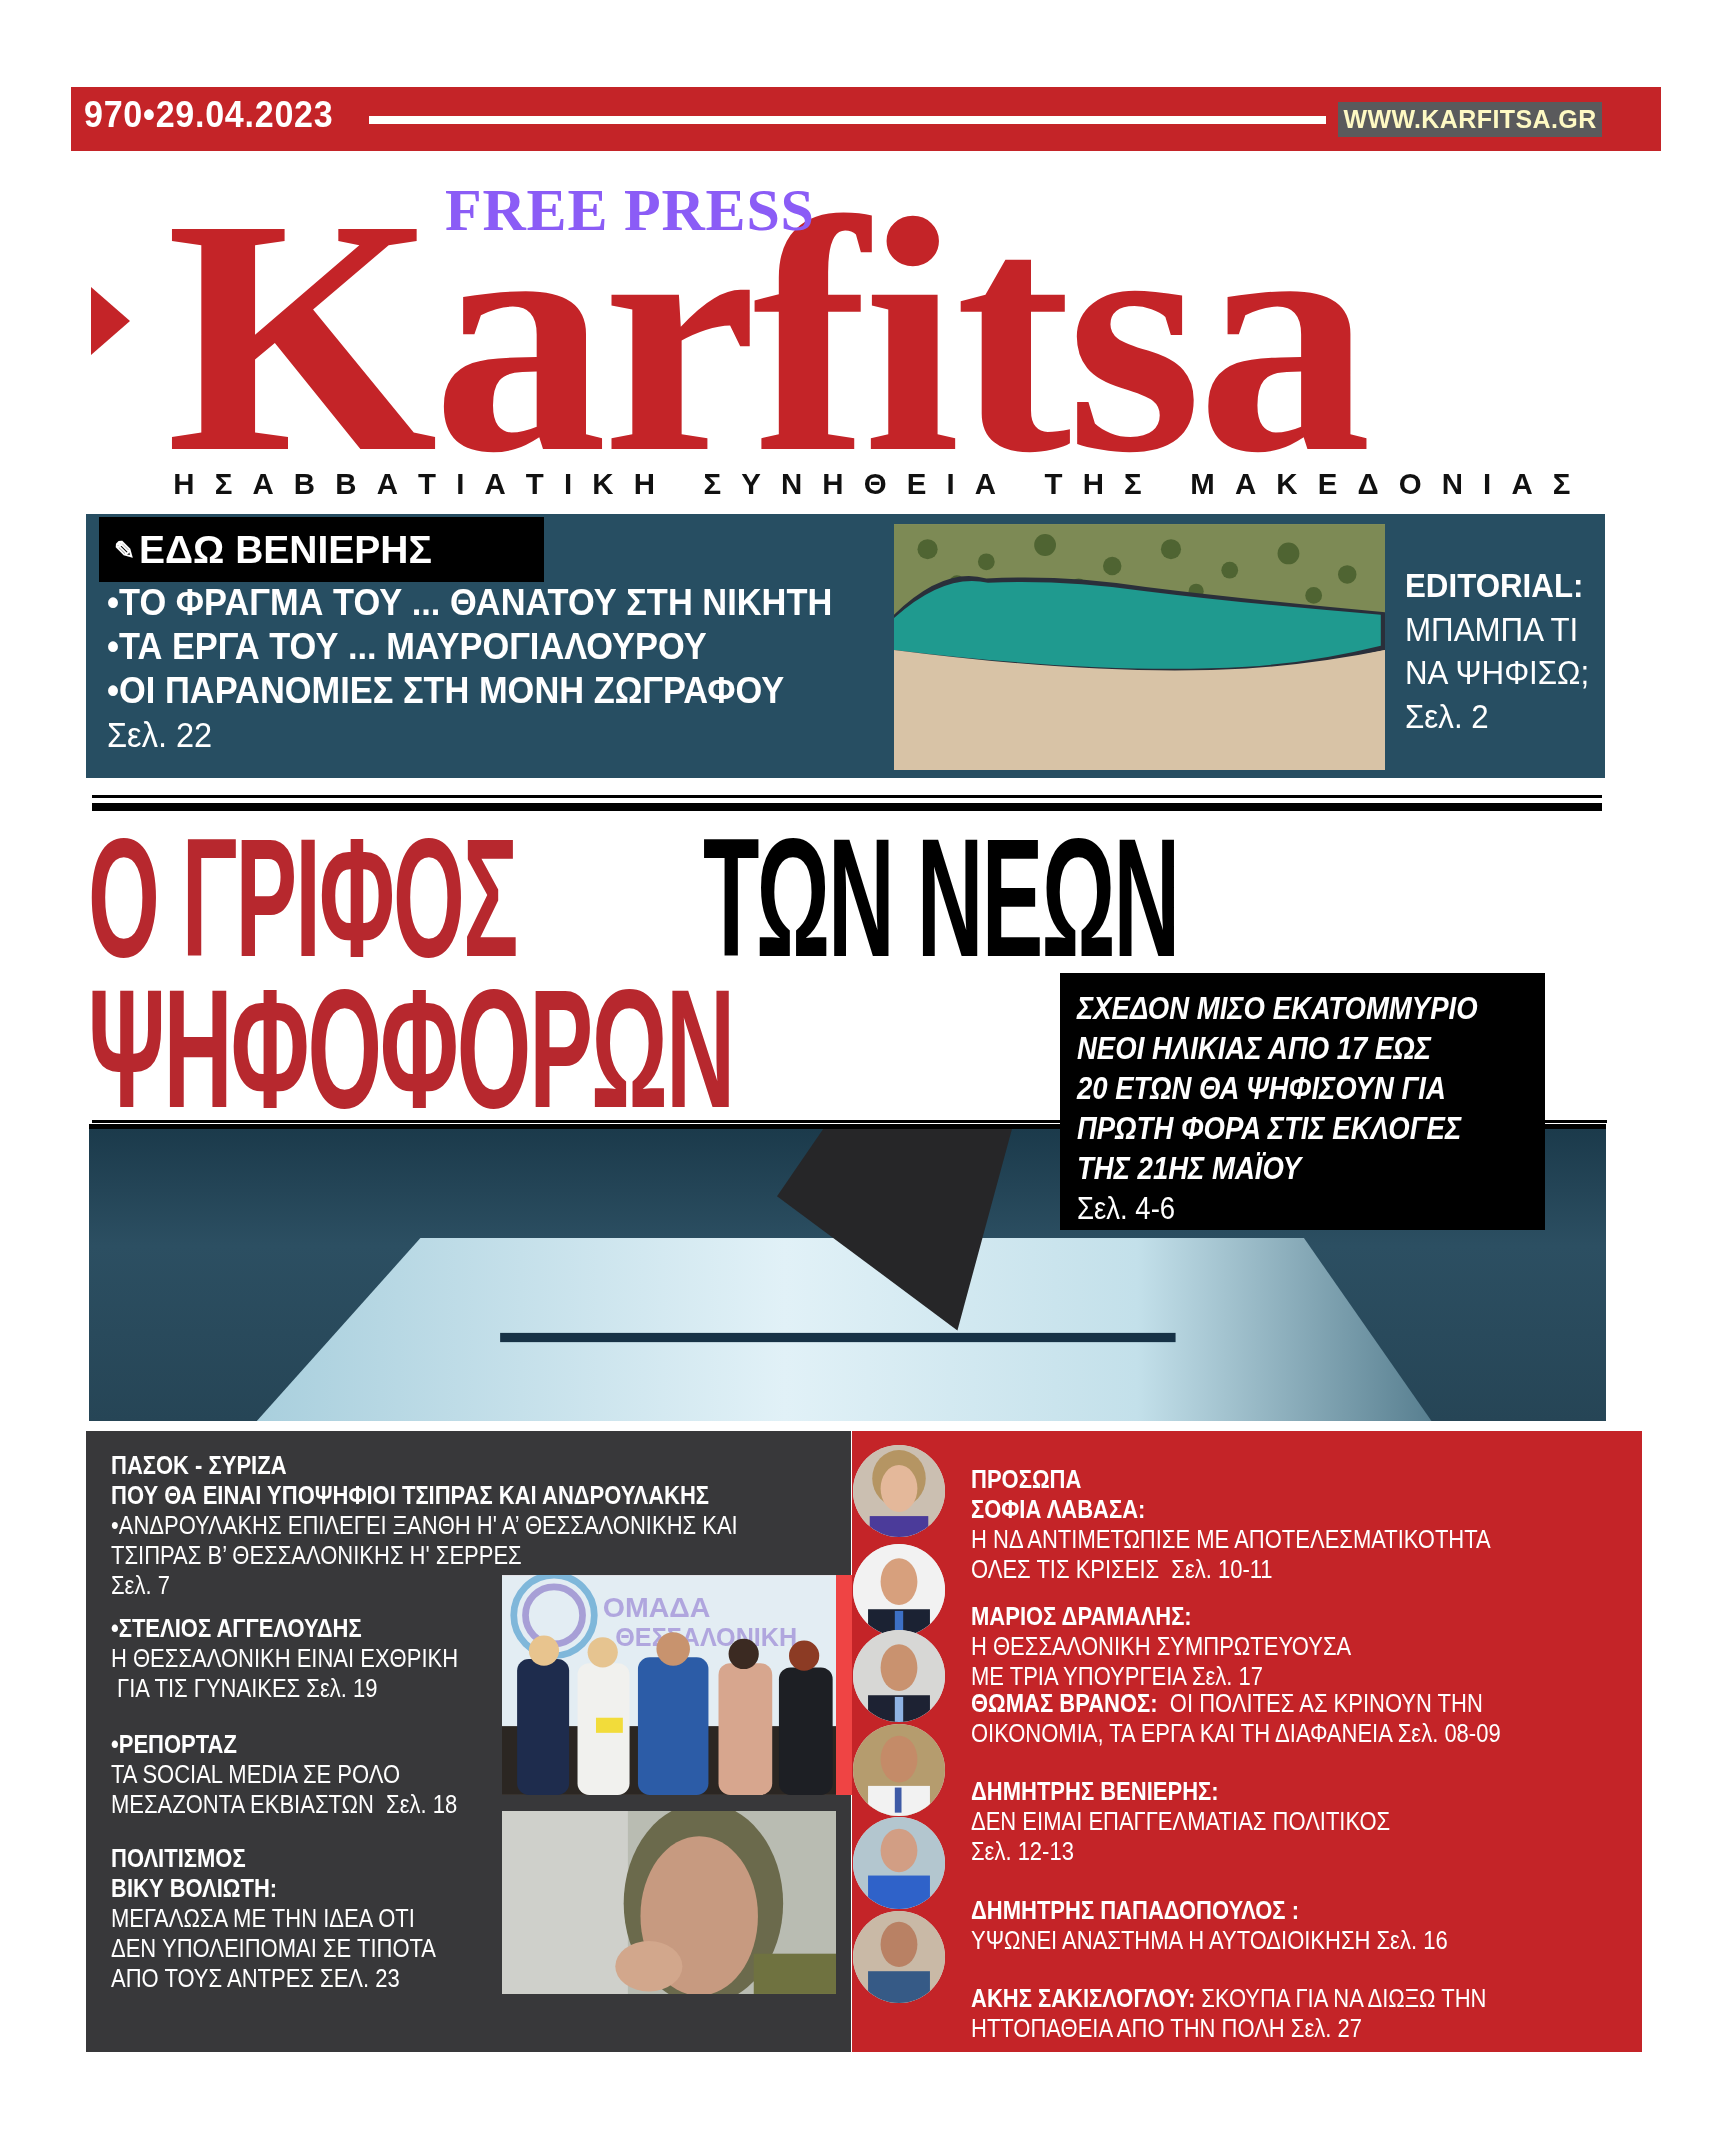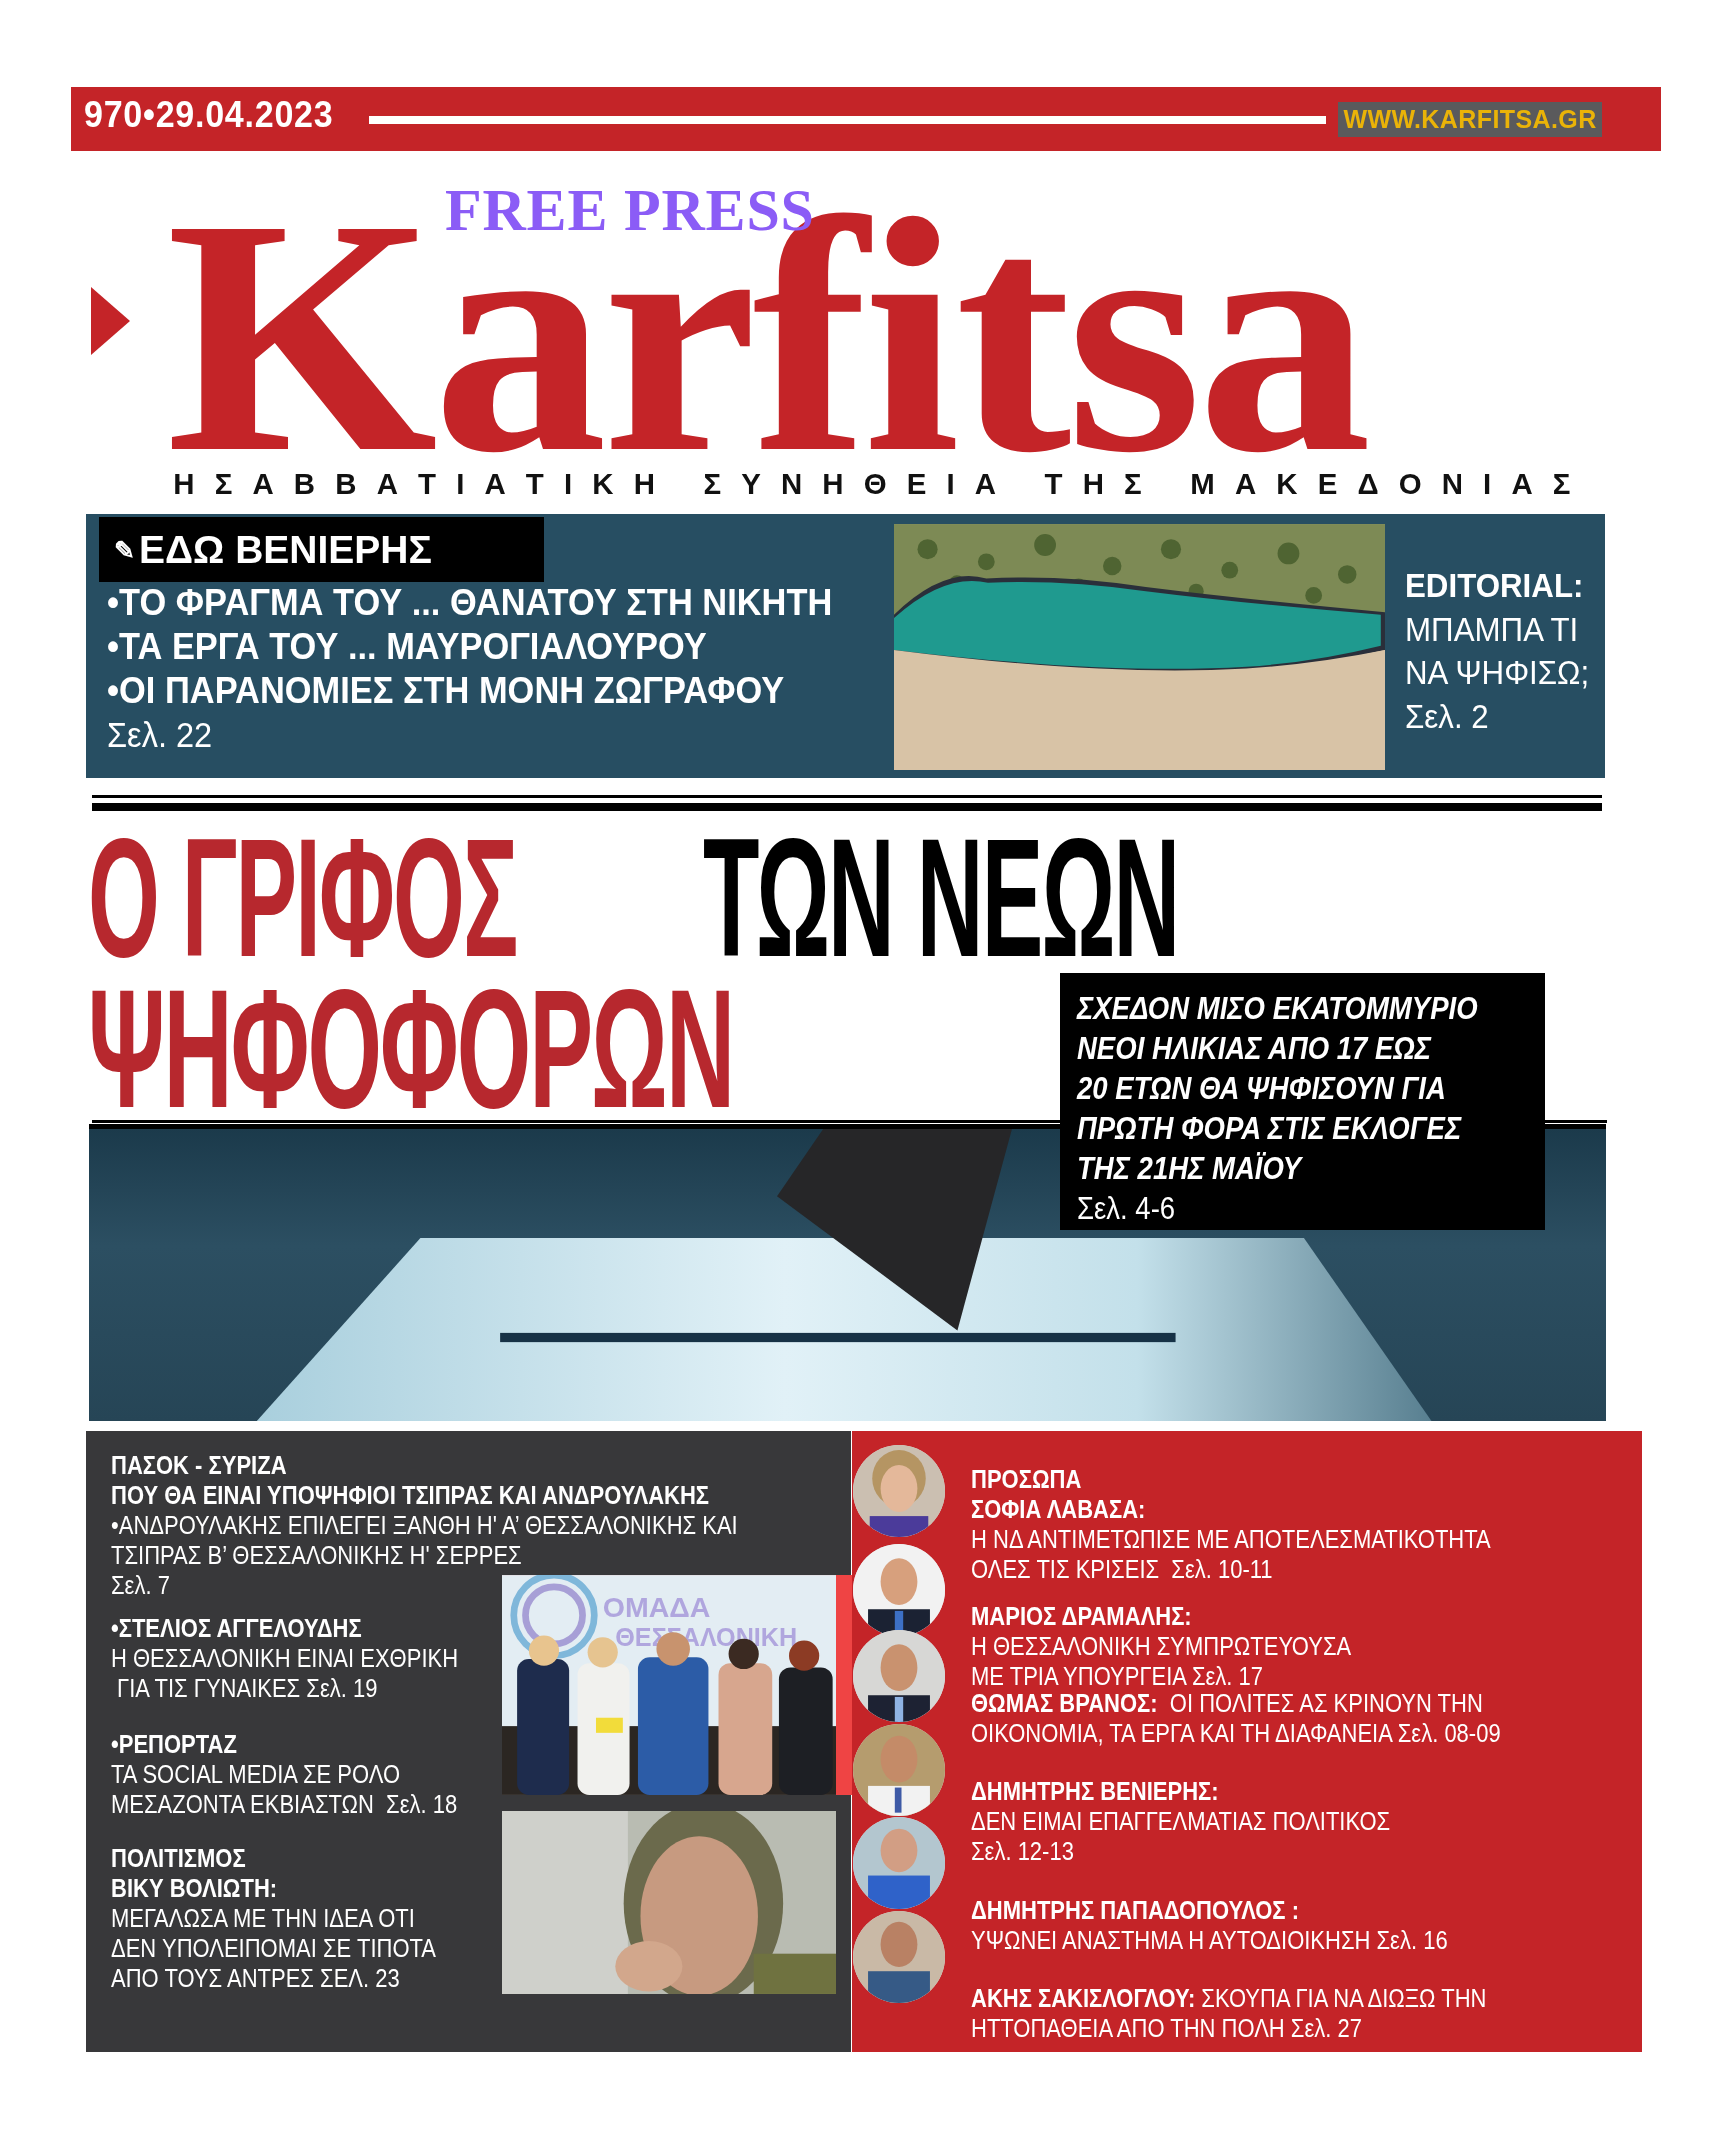--- a/index.html
+++ b/index.html
@@ -4,21 +4,21 @@
 <style>
   * { box-sizing: border-box; margin: 0; padding: 0; }
   html, body { width: 1730px; height: 2148px; background: #ffffff; overflow: hidden; }
   body { position: relative; font-family: "Liberation Sans", "DejaVu Sans", sans-serif; }
   .abs { position: absolute; }
 
   
   .topbar { left: 71px; top: 87px; width: 1590px; height: 64px; background: #c42428; }
   .issue { left: 84px; top: 94px; font: bold 37px "Liberation Sans", sans-serif; color: #fff; letter-spacing: 0.8px; transform: scaleX(0.92); transform-origin: left center; }
   .topline { left: 369px; top: 116px; width: 957px; height: 8.4px; background: #fff; }
-  .url-box { left: 1338px; top: 102px; width: 264px; height: 35px; background: #5a5a5c; color: #eab308; font: bold 25px "Liberation Sans", sans-serif; display: flex; align-items: center; justify-content: center; letter-spacing: 0.4px; }
+  .url-box { left: 1338px; top: 102px; width: 264px; height: 35px; background: #5a5a5c; color: #fef9c3; font: bold 25px "Liberation Sans", sans-serif; display: flex; align-items: center; justify-content: center; letter-spacing: 0.4px; }
 
   
   .freepress { left: 445px; top: 176px; font: bold 60px "Liberation Serif", serif; color: #8b5cf6; letter-spacing: 0.8px; }
   .logo { left: 166px; top: 168px; font: bold 336px/1 "Liberation Serif", serif; color: #c42428; letter-spacing: -5px; transform: scaleX(1.04); transform-origin: left top; height: 285px; }
   .tri { left: 91px; top: 287px; width: 0; height: 0; border-top: 34px solid transparent; border-bottom: 34px solid transparent; border-left: 39px solid #c42428; }
   .tagline { left: 159px; top: 467px; width: 1426px; font: bold 30px "Liberation Sans", sans-serif; color: #111; display: flex; justify-content: space-between; transform: scaleX(0.98); }
 
   
   .chalk { left: 86px; top: 514px; width: 1519px; height: 264px; background: #274e62; }
   .chalk-tag { left: 99px; top: 517px; width: 445px; height: 65px; background: #000; color: #fff; font: bold 39px "Liberation Sans", sans-serif; display: flex; align-items: center; padding-left: 40px; }

